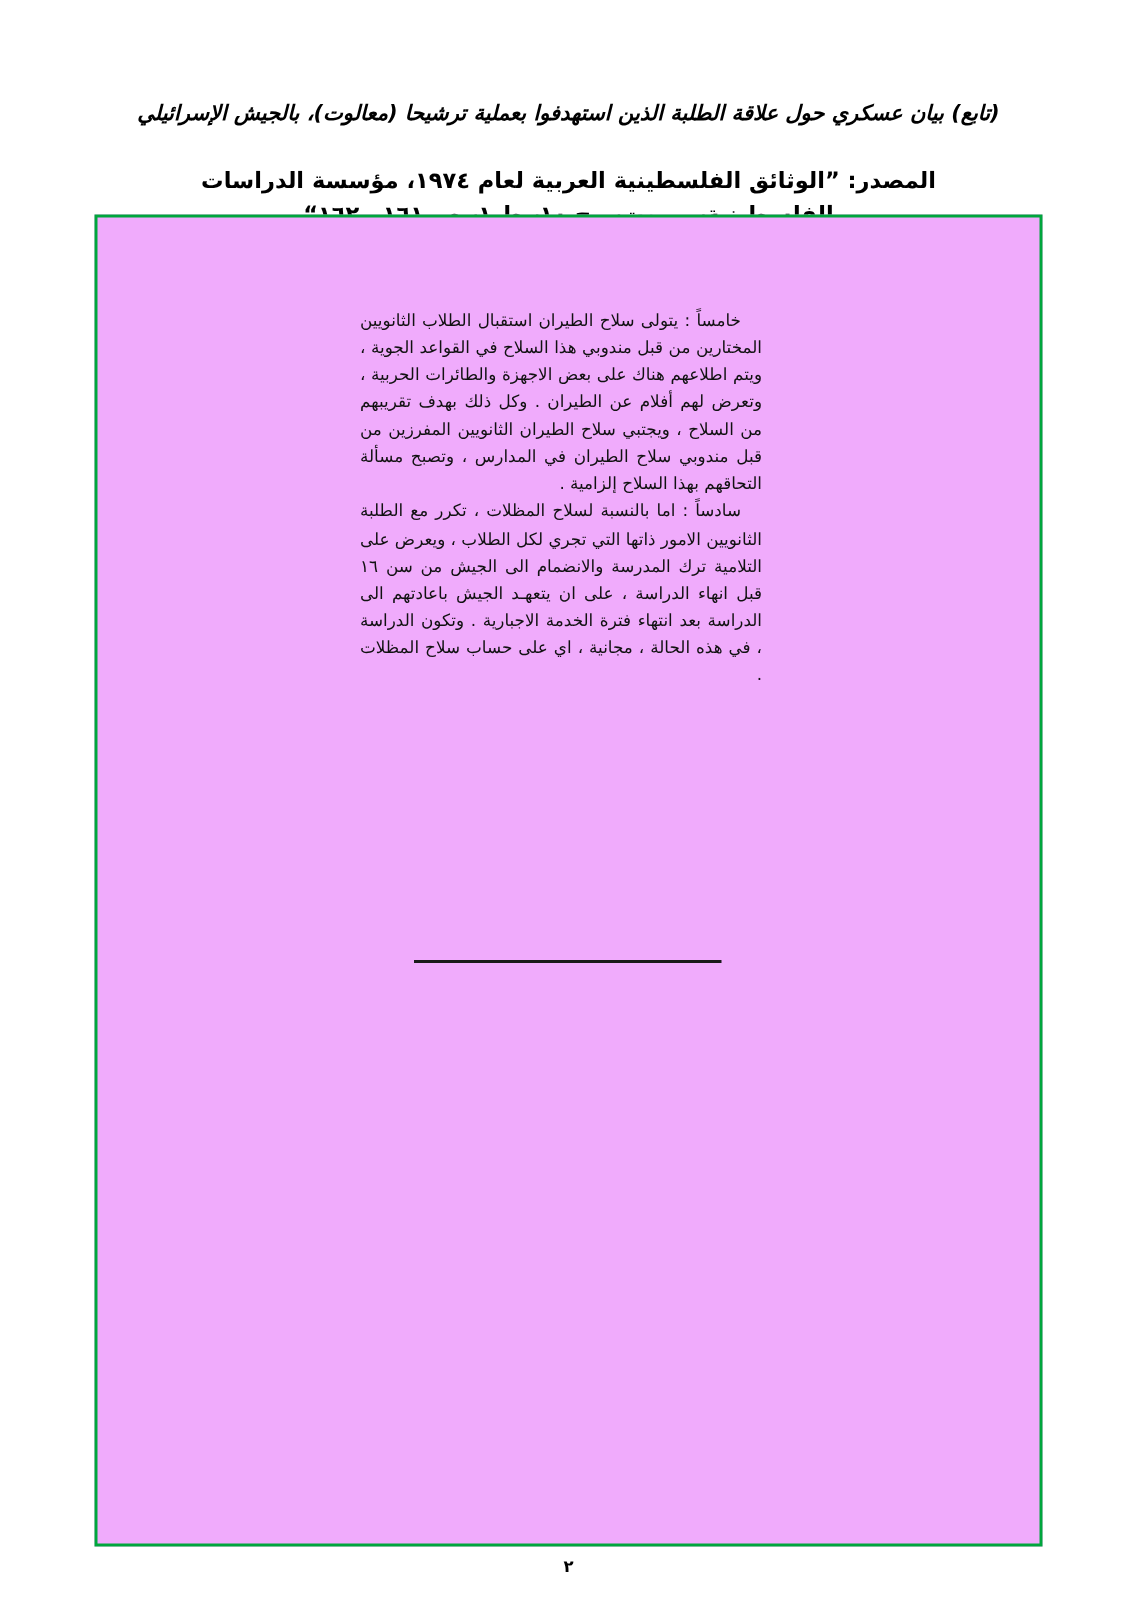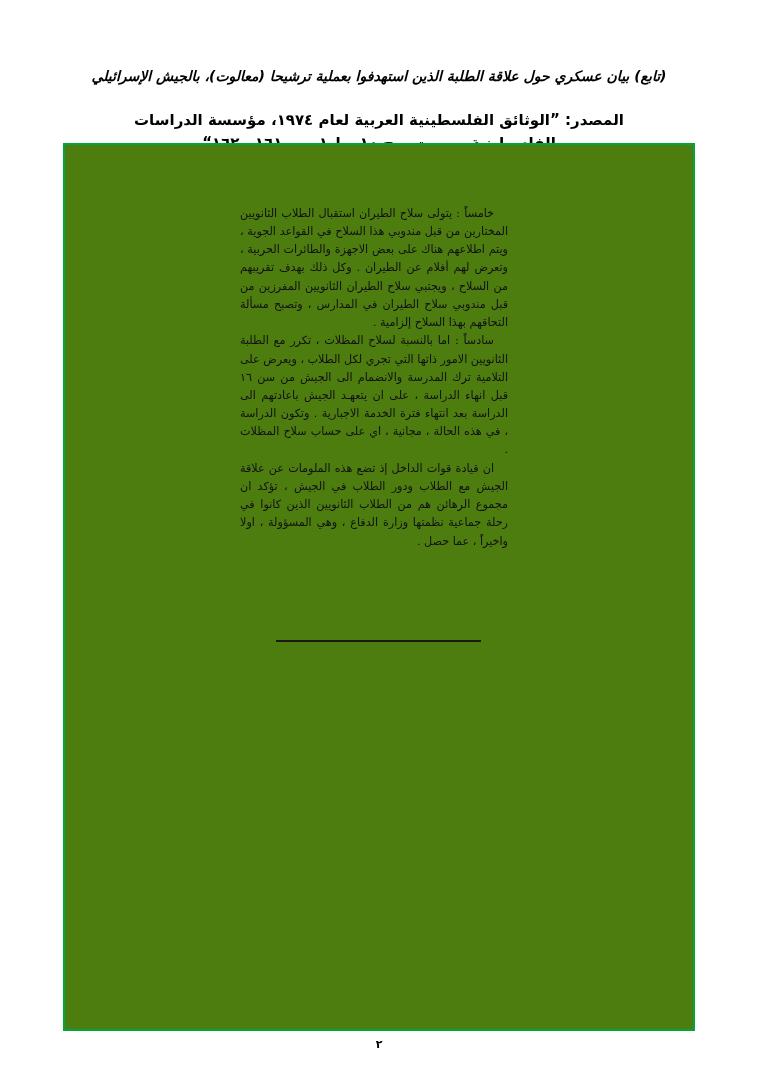--- a/index.html
+++ b/index.html
@@ -47,21 +47,21 @@
     color: #000;
   }
   .frame {
     position: absolute;
     top: 143px;
     left: 63px;
     width: 632px;
     height: 888px;
     border: 2.5px solid #00a63c;
     box-sizing: border-box;
-    background: #4d7c0f;
+    background: #f0abfc;
   }
   .body-text {
     position: absolute;
     top: 60px;
     right: 185px;
     width: 268px;
     direction: rtl;
     text-align: justify;
     text-align-last: right;
     font-size: 11.2px;
@@ -98,20 +98,19 @@
 
   <div class="header-block">
     <div class="doc-title">(تابع) بيان عسكري حول علاقة الطلبة الذين استهدفوا بعملية ترشيحا (معالوت)، بالجيش الإسرائيلي</div>
     <div class="doc-source">المصدر: ”الوثائق الفلسطينية العربية لعام ١٩٧٤، مؤسسة الدراسات الفلسطينية، بيروت، مج ١٠، ط ١، ص ١٦١ ـ ١٦٢“</div>
   </div>
 
   <div class="frame" style="border-color: rgb(0, 166, 60);">
     <div class="body-text">
       <p>خامساً : يتولى سلاح الطيران استقبال الطلاب الثانويين المختارين من قبل مندوبي هذا السلاح في القواعد الجوية ، ويتم اطلاعهم هناك على بعض الاجهزة والطائرات الحربية ، وتعرض لهم أفلام عن الطيران . وكل ذلك بهدف تقريبهم من السلاح ، ويجتبي سلاح الطيران الثانويين المفرزين من قبل مندوبي سلاح الطيران في المدارس ، وتصبح مسألة التحاقهم بهذا السلاح إلزامية .</p>
       <p>سادساً : اما بالنسبة لسلاح المظلات ، تكرر مع الطلبة الثانويين الامور ذاتها التي تجري لكل الطلاب ، ويعرض على التلامية ترك المدرسة والانضمام الى الجيش من سن ١٦ قبل انهاء الدراسة ، على ان يتعهـد الجيش باعادتهم الى الدراسة بعد انتهاء فترة الخدمة الاجبارية . وتكون الدراسة ، في هذه الحالة ، مجانية ، اي على حساب سلاح المظلات .</p>
-      <p>ان قيادة قوات الداخل إذ تضع هذه الملومات عن علاقة الجيش مع الطلاب ودور الطلاب في الجيش ، تؤكد ان مجموع الرهائن هم من الطلاب الثانويين الذين كانوا في رحلة جماعية نظمتها وزارة الدفاع ، وهي المسؤولة ، اولا واخيراً ، عما حصل .</p>
     </div>
     <div class="rule"></div>
   </div>
 
   <div class="page-number">٢</div>
 
 </div>
 
 </body></html>

